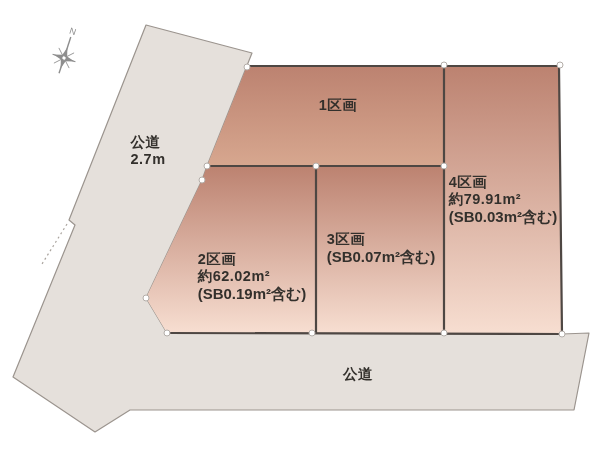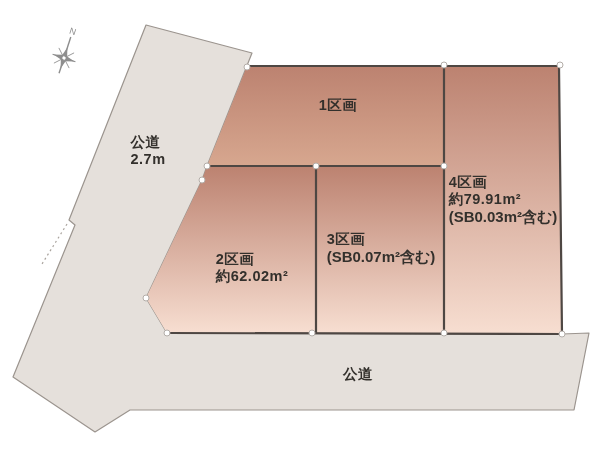--- a/index.html
+++ b/index.html
@@ -84,20 +84,21 @@
   <div class="road-lbl">公道</div>
 </div>
 
 <div class="lbl" style="left:338px;top:97px;">
   <div>1区画</div>
 </div>
 
 <div class="lbl" style="left:252px;top:229px;margin-top:22px;">
   <div>2区画</div>
   <div>約62.02m²</div>
+  <div class="note">(SB0.19m²含む)</div>
 </div>
 
 <div class="lbl" style="left:381px;top:231px;">
   <div>3区画</div>
   <div class="note">(SB0.07m²含む)</div>
 </div>
 
 <div class="lbl" style="left:503px;top:174px;">
   <div>4区画</div>
   <div>約79.91m²</div>

